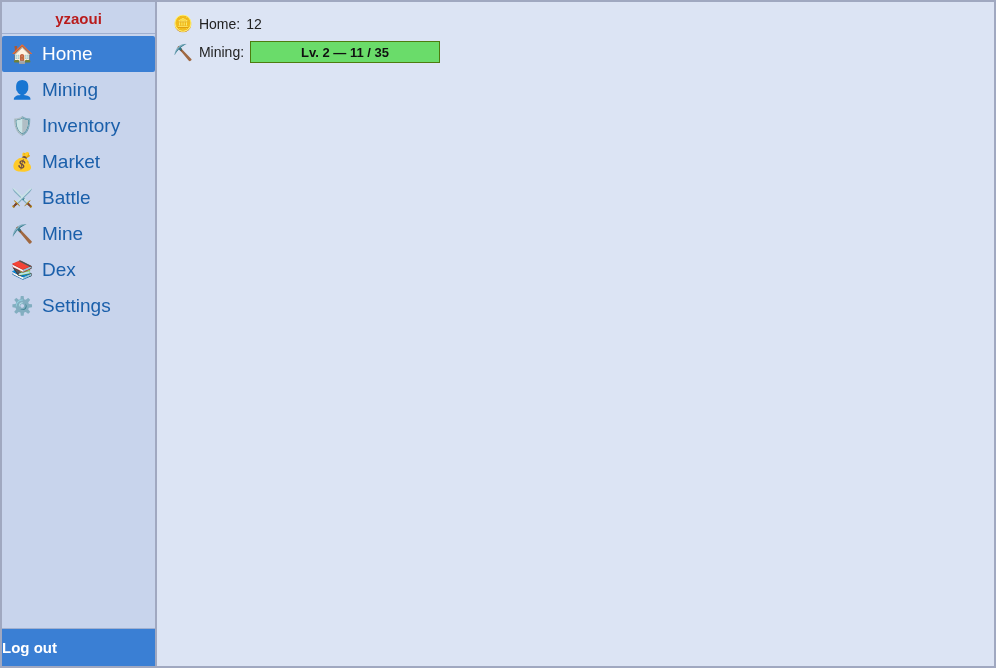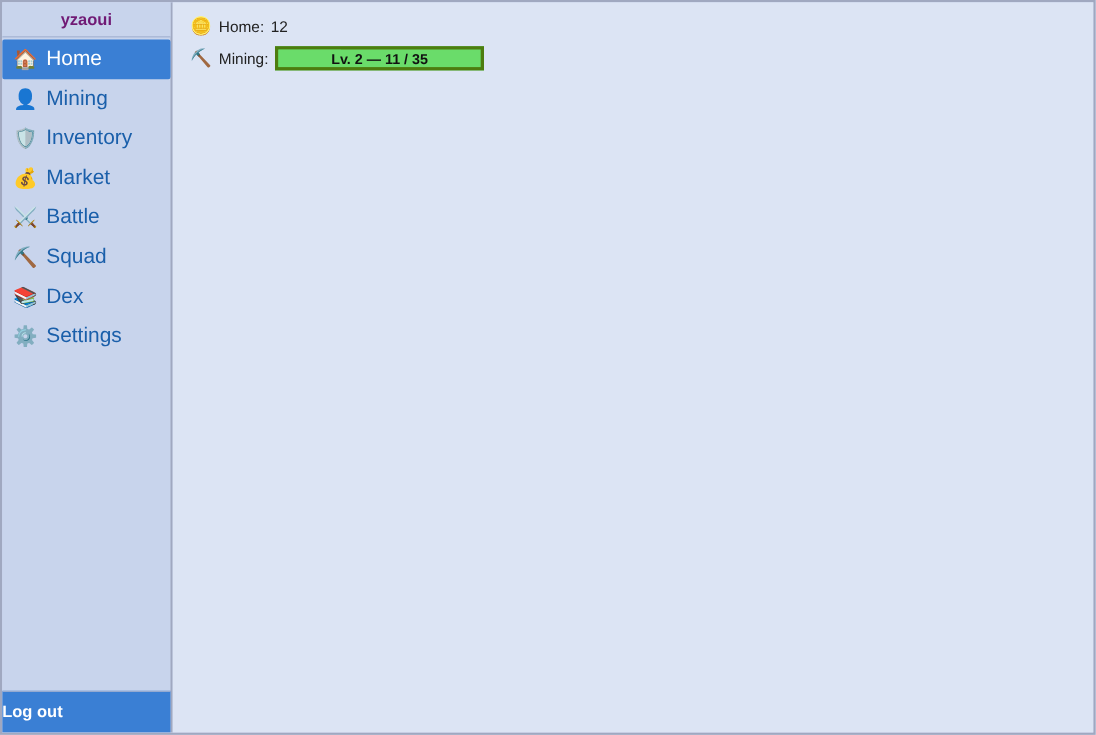--- a/index.html
+++ b/index.html
@@ -25,21 +25,21 @@
       display: flex;
       flex-direction: column;
       align-items: stretch;
     }
 
     #username {
       text-align: center;
       padding: 8px 0 6px 0;
       font-weight: bold;
       font-size: 15px;
-      color: #701a75;
+      color: #b91c1c;
       border-bottom: 1px solid #a0b0d0;
       background: #c8d4ec;
     }
 
     .nav-items {
       flex: 1;
       display: flex;
       flex-direction: column;
       padding-top: 2px;
     }
@@ -120,21 +120,21 @@
     .mining-bar-container {
       display: flex;
       align-items: center;
       gap: 6px;
     }
 
     .mining-bar-wrapper {
       width: 190px;
       height: 22px;
       background: #6adc6a;
-      border: 3px solid #4d7c0f;
+      border: 1px solid #4d7c0f;
       display: flex;
       align-items: center;
       justify-content: center;
       position: relative;
       overflow: hidden;
     }
 
     .mining-bar-fill {
       position: absolute;
       left: 0;
@@ -183,21 +183,21 @@
       <span class="nav-label">Market</span>
     </div>
 
     <div class="nav-item">
       <span class="nav-icon">⚔️</span>
       <span class="nav-label">Battle</span>
     </div>
 
     <div class="nav-item">
       <span class="nav-icon">⛏️</span>
-      <span class="nav-label">Squad</span>
+      <span class="nav-label">Mine</span>
     </div>
 
     <div class="nav-item">
       <span class="nav-icon">📚</span>
       <span class="nav-label">Dex</span>
     </div>
 
     <div class="nav-item">
       <span class="nav-icon">⚙️</span>
       <span class="nav-label">Settings</span>

